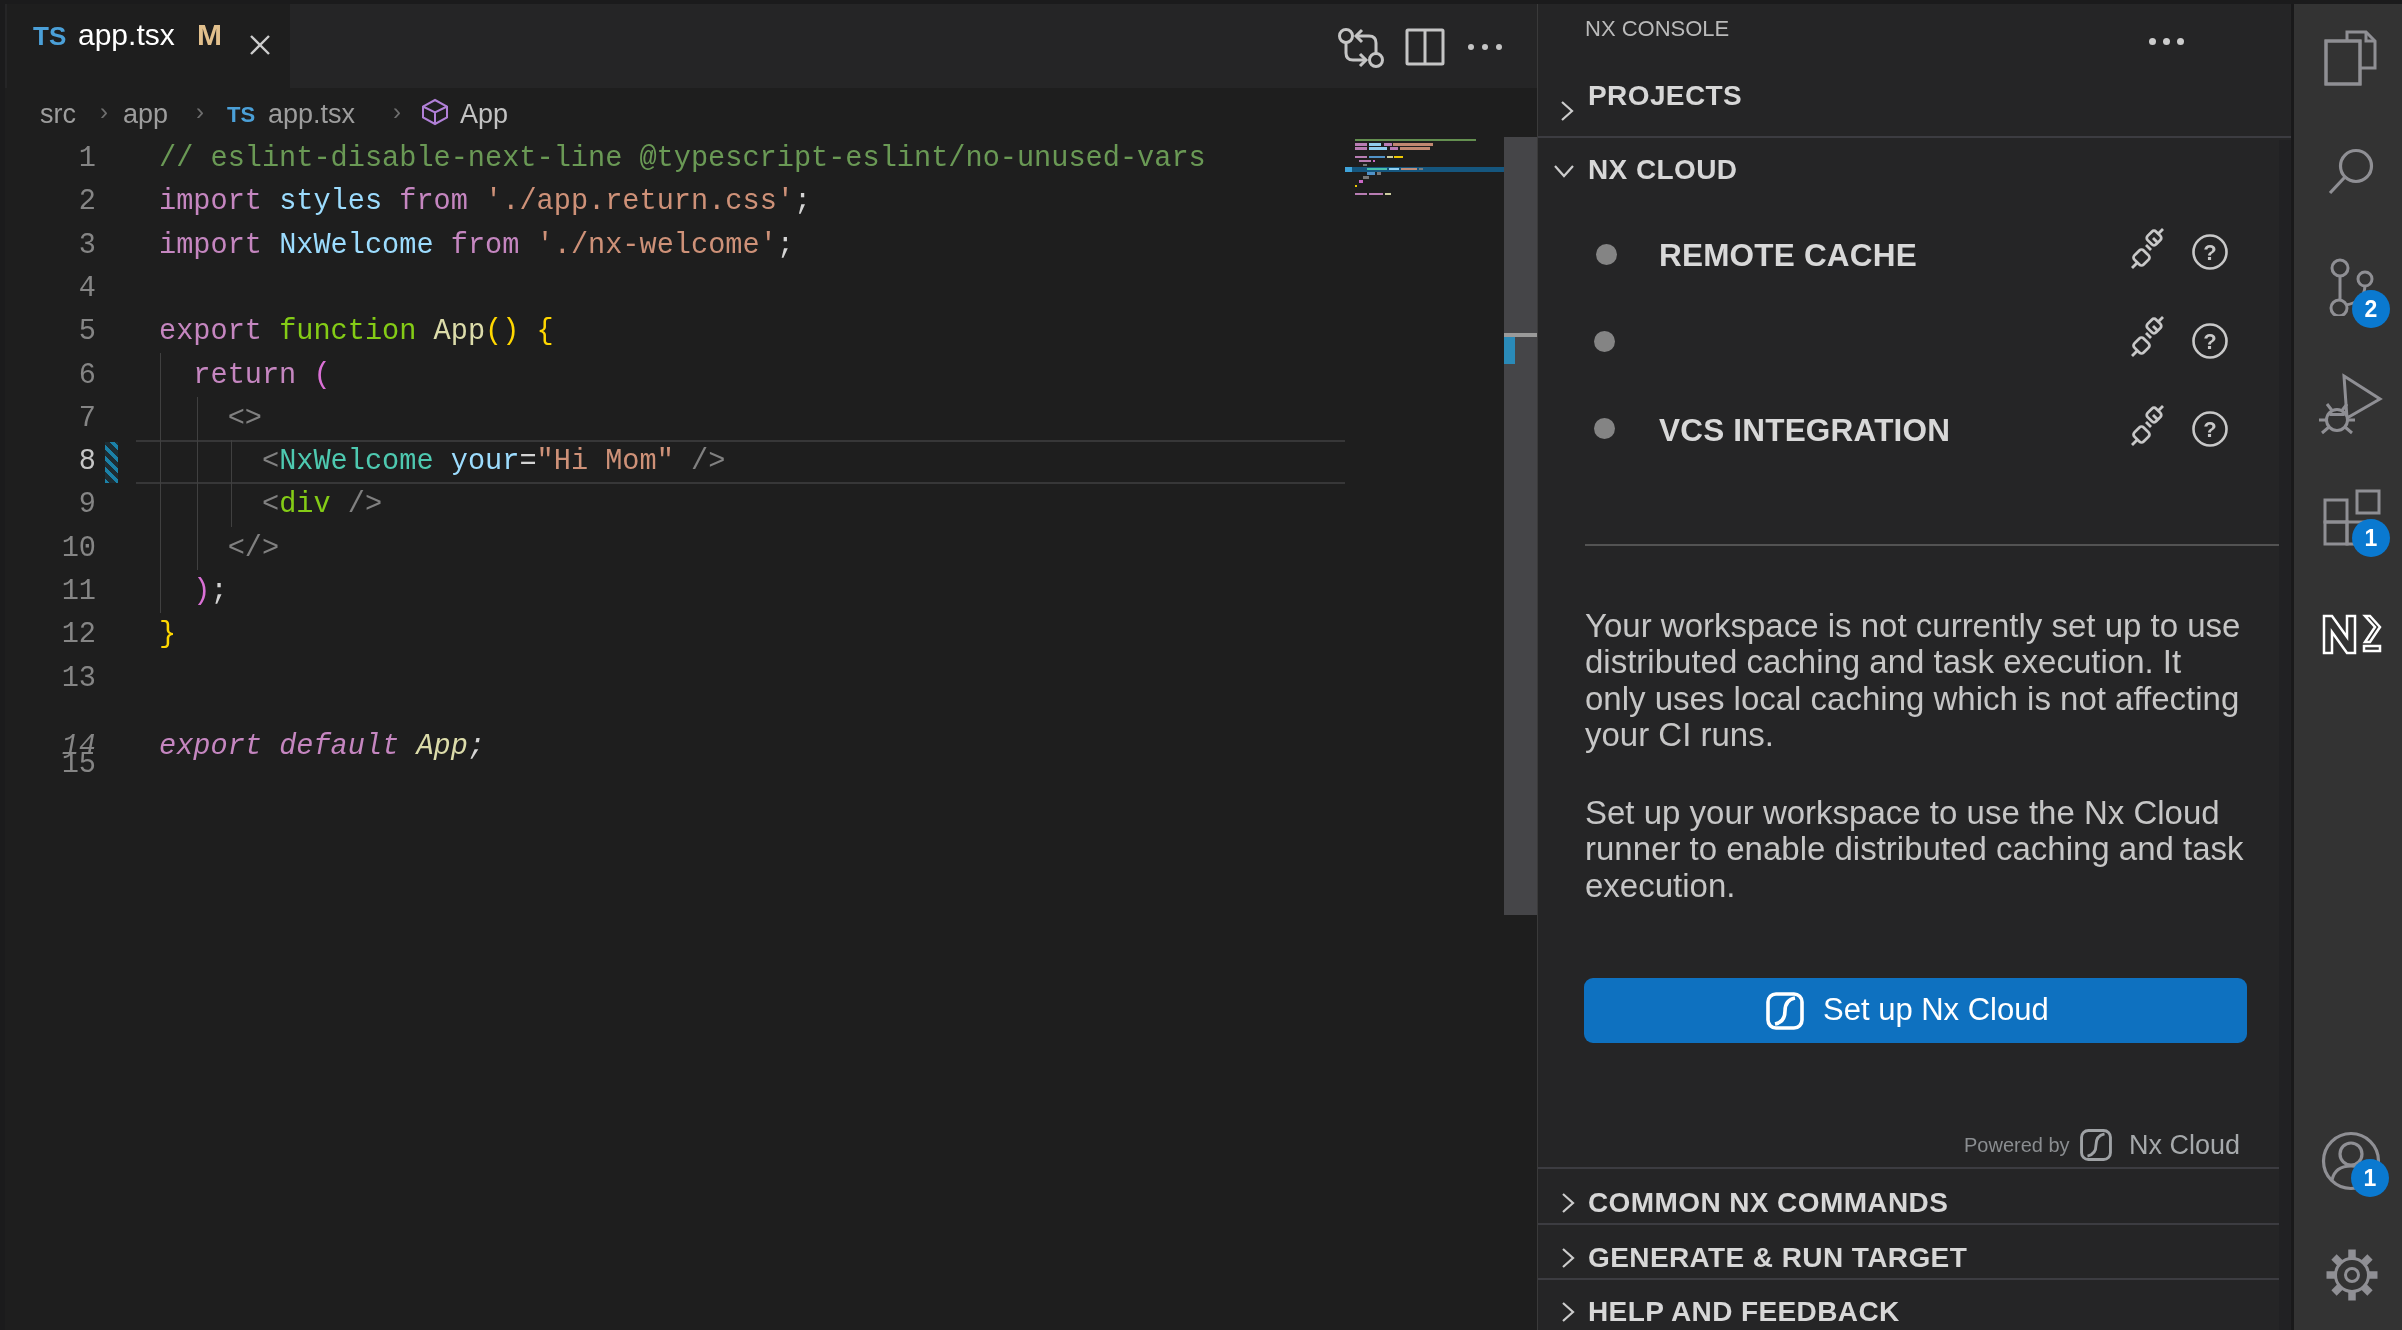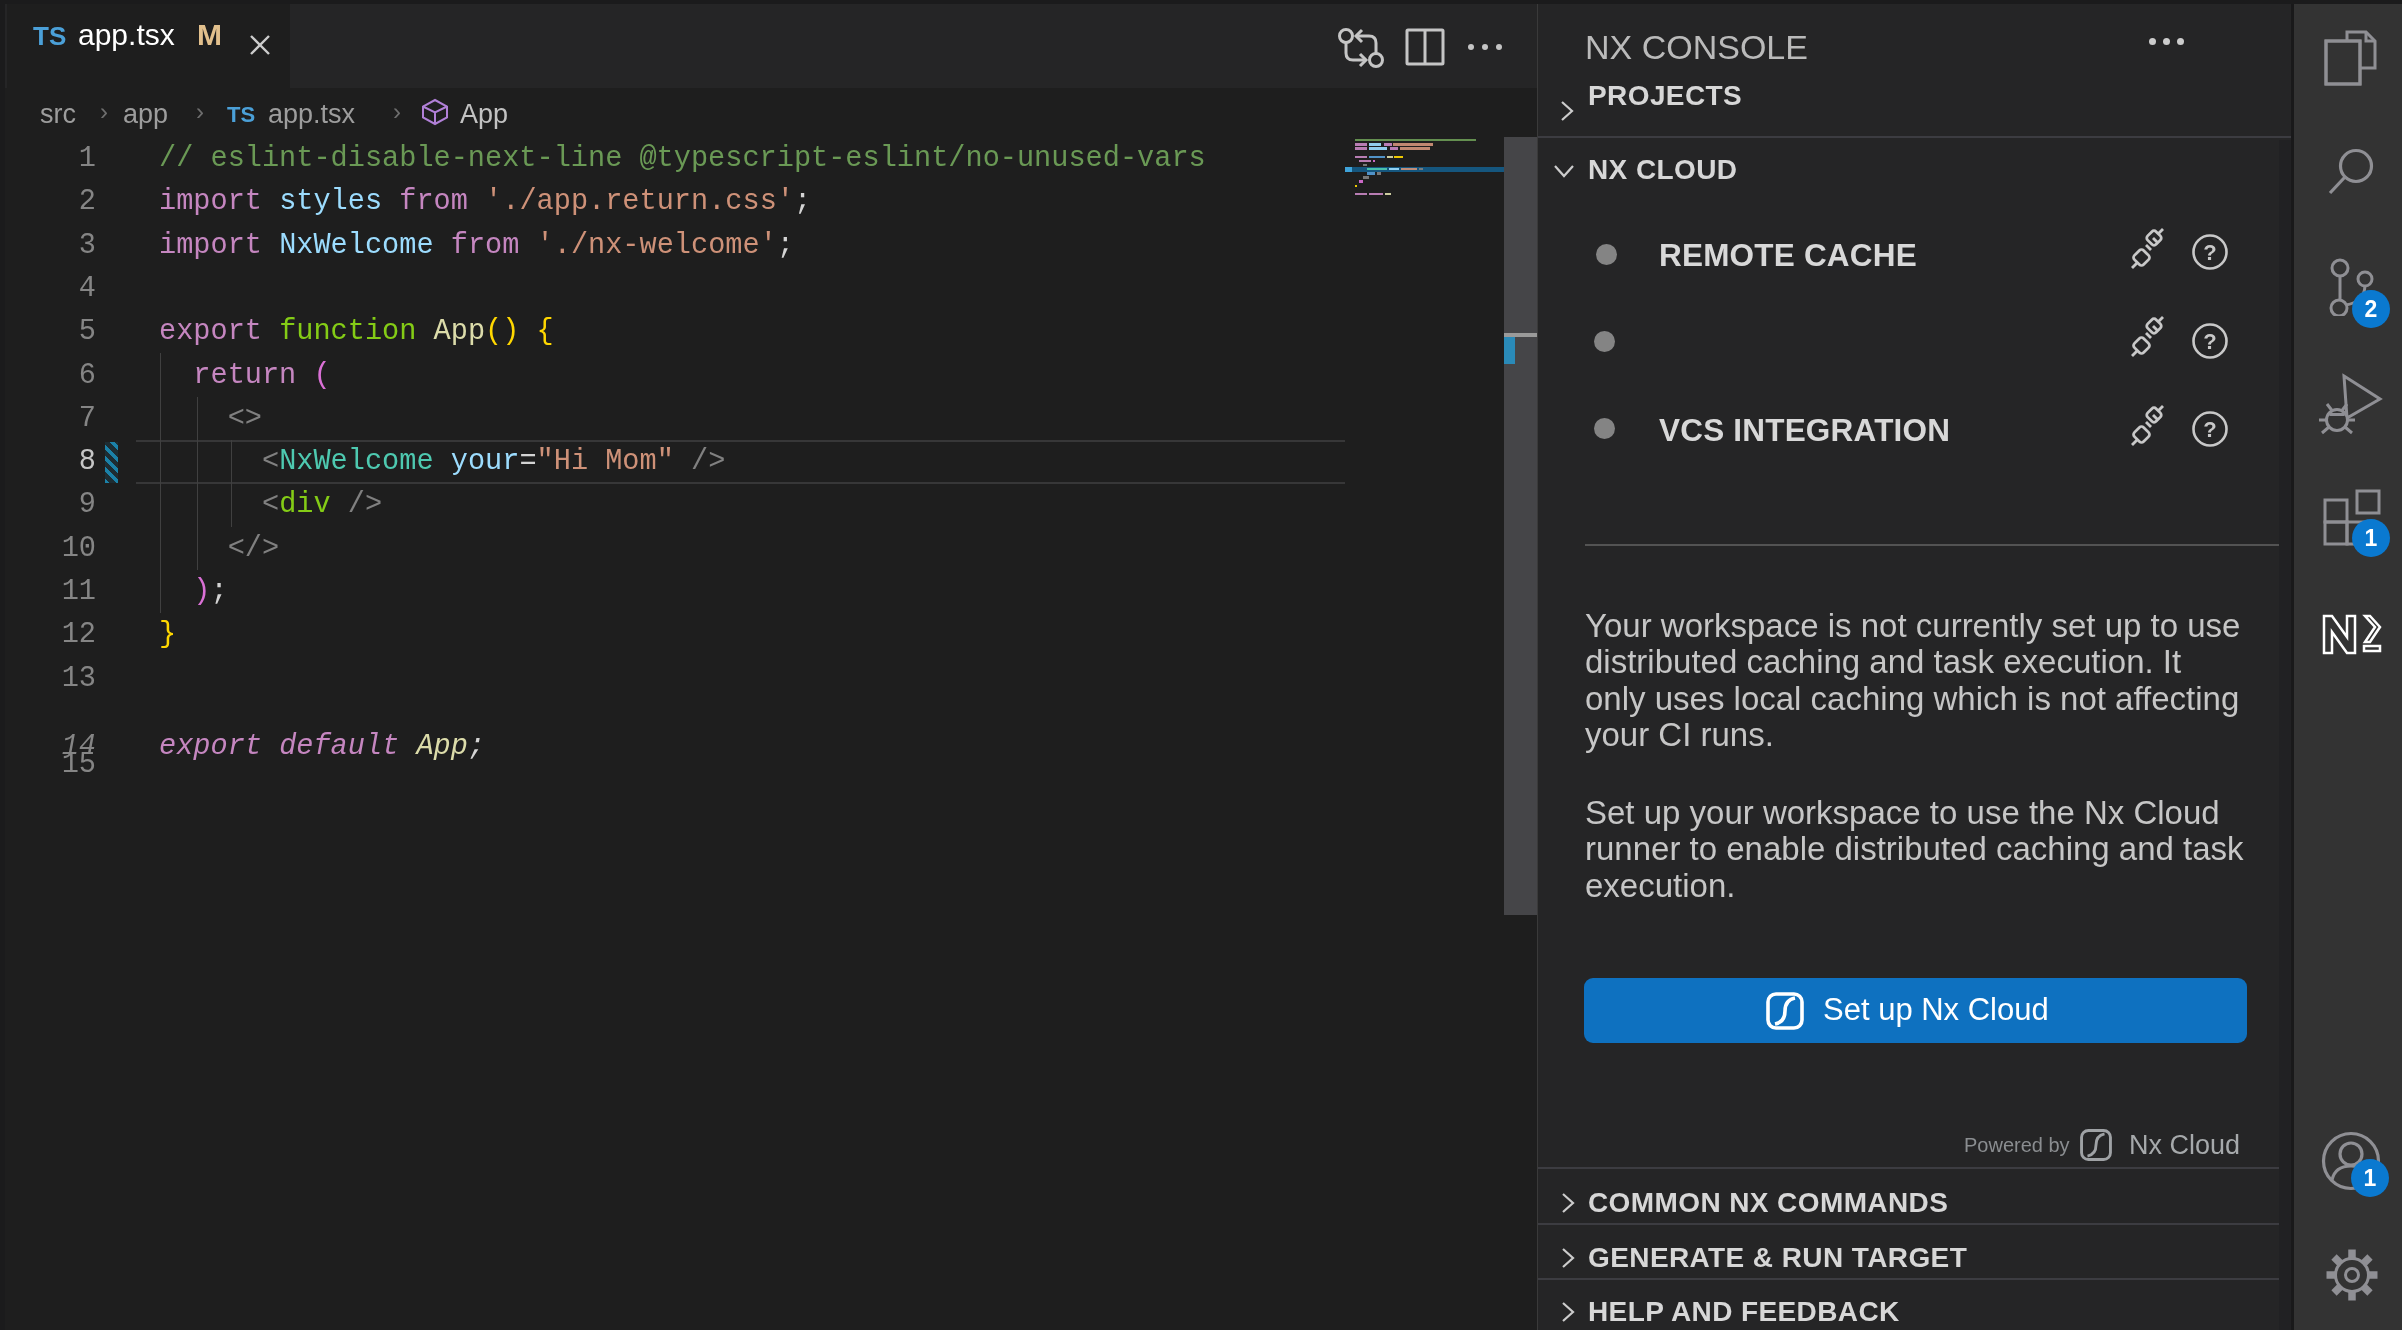--- a/index.html
+++ b/index.html
@@ -133,21 +133,21 @@
       <i style="left:5px;top:53.82px;width:12px;background:#c586c0;"></i>
       <i style="left:19px;top:53.82px;width:14px;background:#c586c0;"></i>
       <i style="left:35px;top:53.82px;width:6px;background:#dcdcaa;"></i>
     </div>
 
   <div style="position:absolute;left:1499px;top:0px;width:33px;height:778px;background:#454548;"></div>
   <div style="position:absolute;left:1499px;top:196px;width:33px;height:4px;background:#9a9a9a;"></div>
   <div style="position:absolute;left:1499px;top:200px;width:11px;height:27px;background:#2a8ab8;"></div>
 </div>
 <div class="abs" id="sidebar">
-  <div style="position:absolute;left:47px;top:28px;font-size:34px;color:#bababa;">NX CONSOLE</div>
+  <div style="position:absolute;left:47px;top:16px;font-size:22px;color:#bababa;">NX CONSOLE</div>
   <div style="position:absolute;left:611px;top:38px;width:7px;height:7px;border-radius:50%;background:#cccccc;"></div>
   <div style="position:absolute;left:625px;top:38px;width:7px;height:7px;border-radius:50%;background:#cccccc;"></div>
   <div style="position:absolute;left:639px;top:38px;width:7px;height:7px;border-radius:50%;background:#cccccc;"></div>
 
   <svg class="chev" style="left:15px;top:98px;" width="26" height="26" viewBox="0 0 26 26" fill="none" stroke="#cccccc" stroke-width="2.2">
       <path d="M9 4 L19 13 L9 22"></path>
     </svg>
   <div class="shead" style="top:80px;">PROJECTS</div>
   <div class="sep" style="top:136px;"></div>
 

